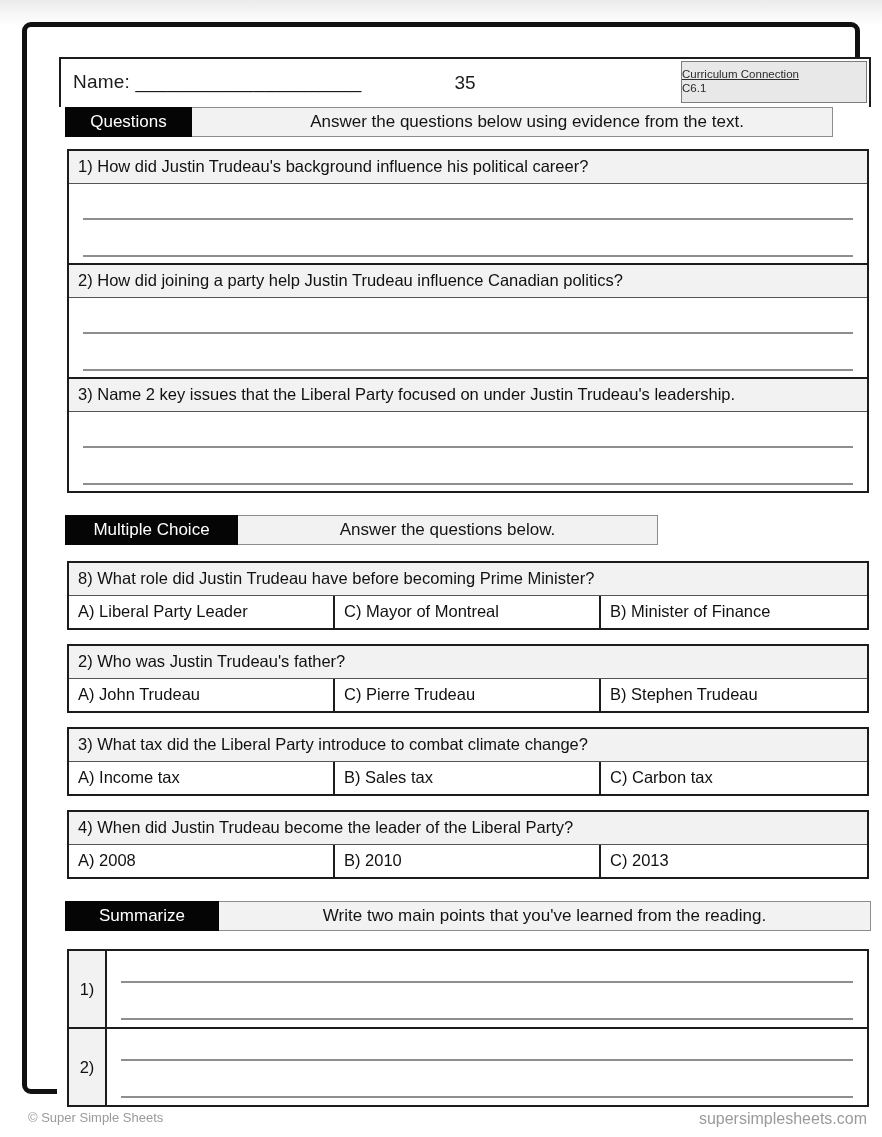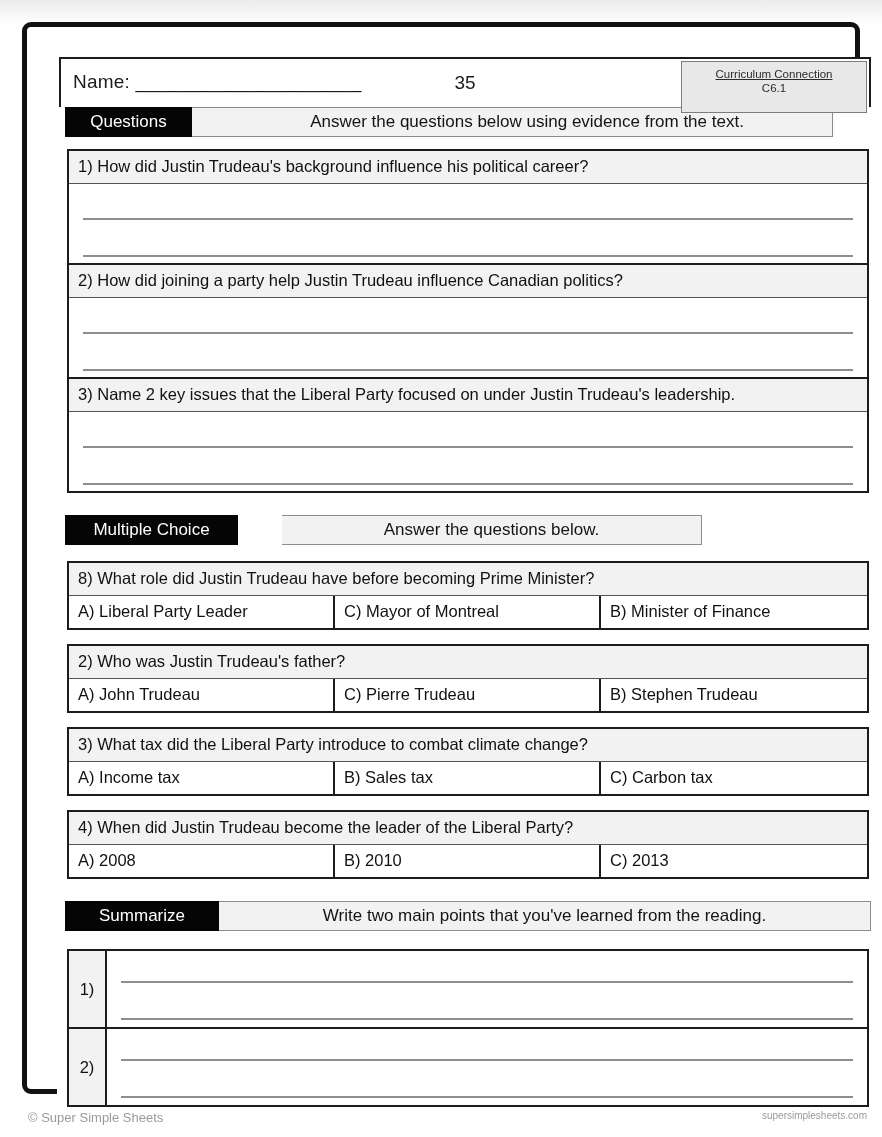--- a/index.html
+++ b/index.html
@@ -71,25 +71,24 @@
     top: 13px;
     text-align: center;
     font-size: 19px;
     color: #1c1c1c;
   }
   .curriculum-box {
     position: absolute;
     right: 2px;
     top: 2px;
     width: 186px;
-    height: 52px;
+    height: 42px;
     background: #e8e8e8;
     border: 1px solid #7d7d7d;
     box-sizing: border-box;
-    text-align: center;
     padding-top: 5px;
   }
   .curriculum-title {
     font-size: 11.5px;
     color: #2b2b2b;
     text-decoration: underline;
     display: block;
     line-height: 14px;
   }
   .curriculum-code {
@@ -128,21 +127,21 @@
     justify-content: center;
     box-sizing: border-box;
     white-space: nowrap;
   }
 
   .bar-questions .section-tag { width: 127px; }
   .bar-questions .section-desc { width: 641px; padding-left: 30px; }
 
   .bar-mc { margin-top: 22px; }
   .bar-mc .section-tag { width: 173px; }
-  .bar-mc .section-desc { width: 420px; margin-left: 44px; }
+  .bar-mc .section-desc { width: 420px; }
 
   .bar-summarize { margin-top: 22px; }
   .bar-summarize .section-tag { width: 154px; }
   .bar-summarize .section-desc { flex: 1; }
 
   
   .qblock {
     margin: 12px 10px 0 10px;
     border: 2px solid #1c1c1c;
     box-sizing: border-box;
@@ -249,21 +248,21 @@
     position: absolute;
     left: 28px;
     top: 0;
     font-size: 13px;
     color: #9a9a9a;
   }
   .footer-right {
     position: absolute;
     right: 28px;
     top: 0;
-    font-size: 10px;
+    font-size: 16px;
     color: #9a9a9a;
   }
 </style>
 </head>
 <body>
 
 <div class="page-shadow"></div>
 
 <div class="sheet-frame">
   <div class="sheet-inner">

